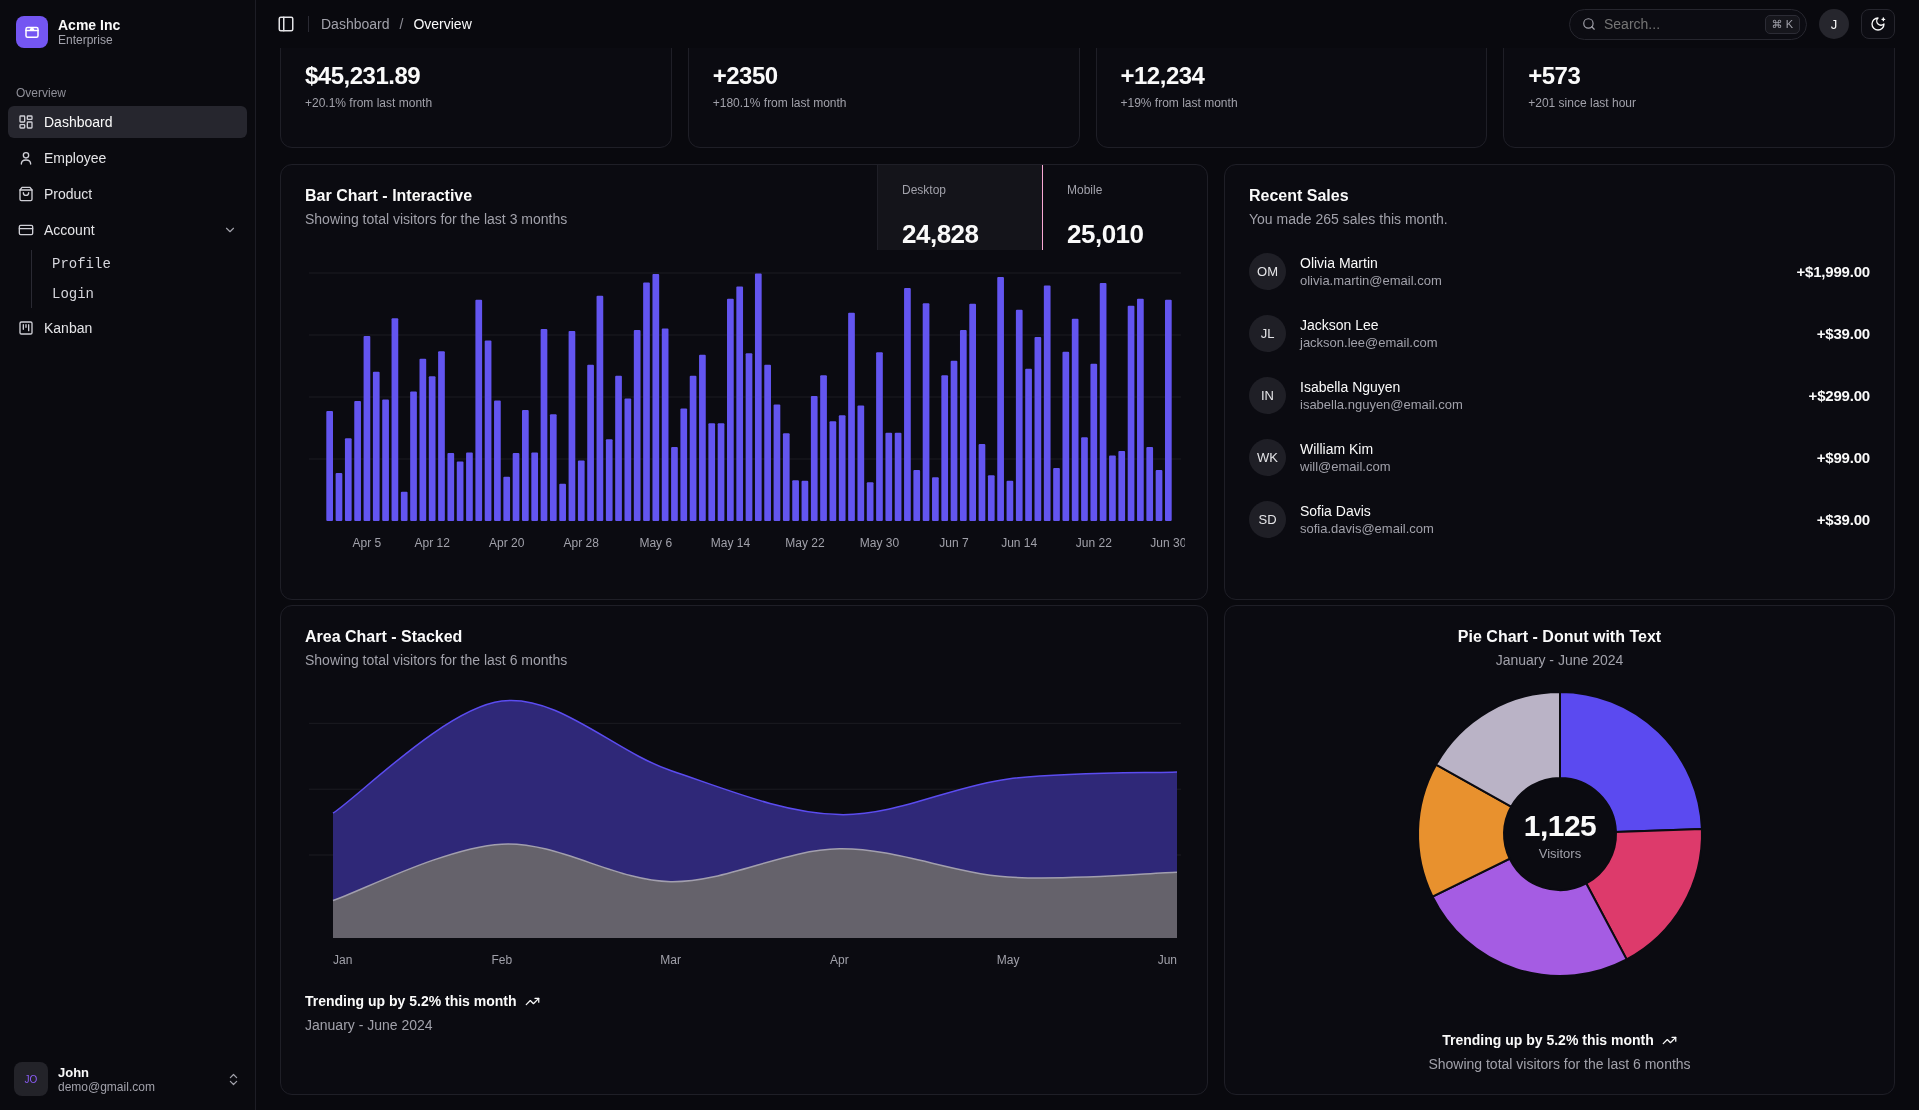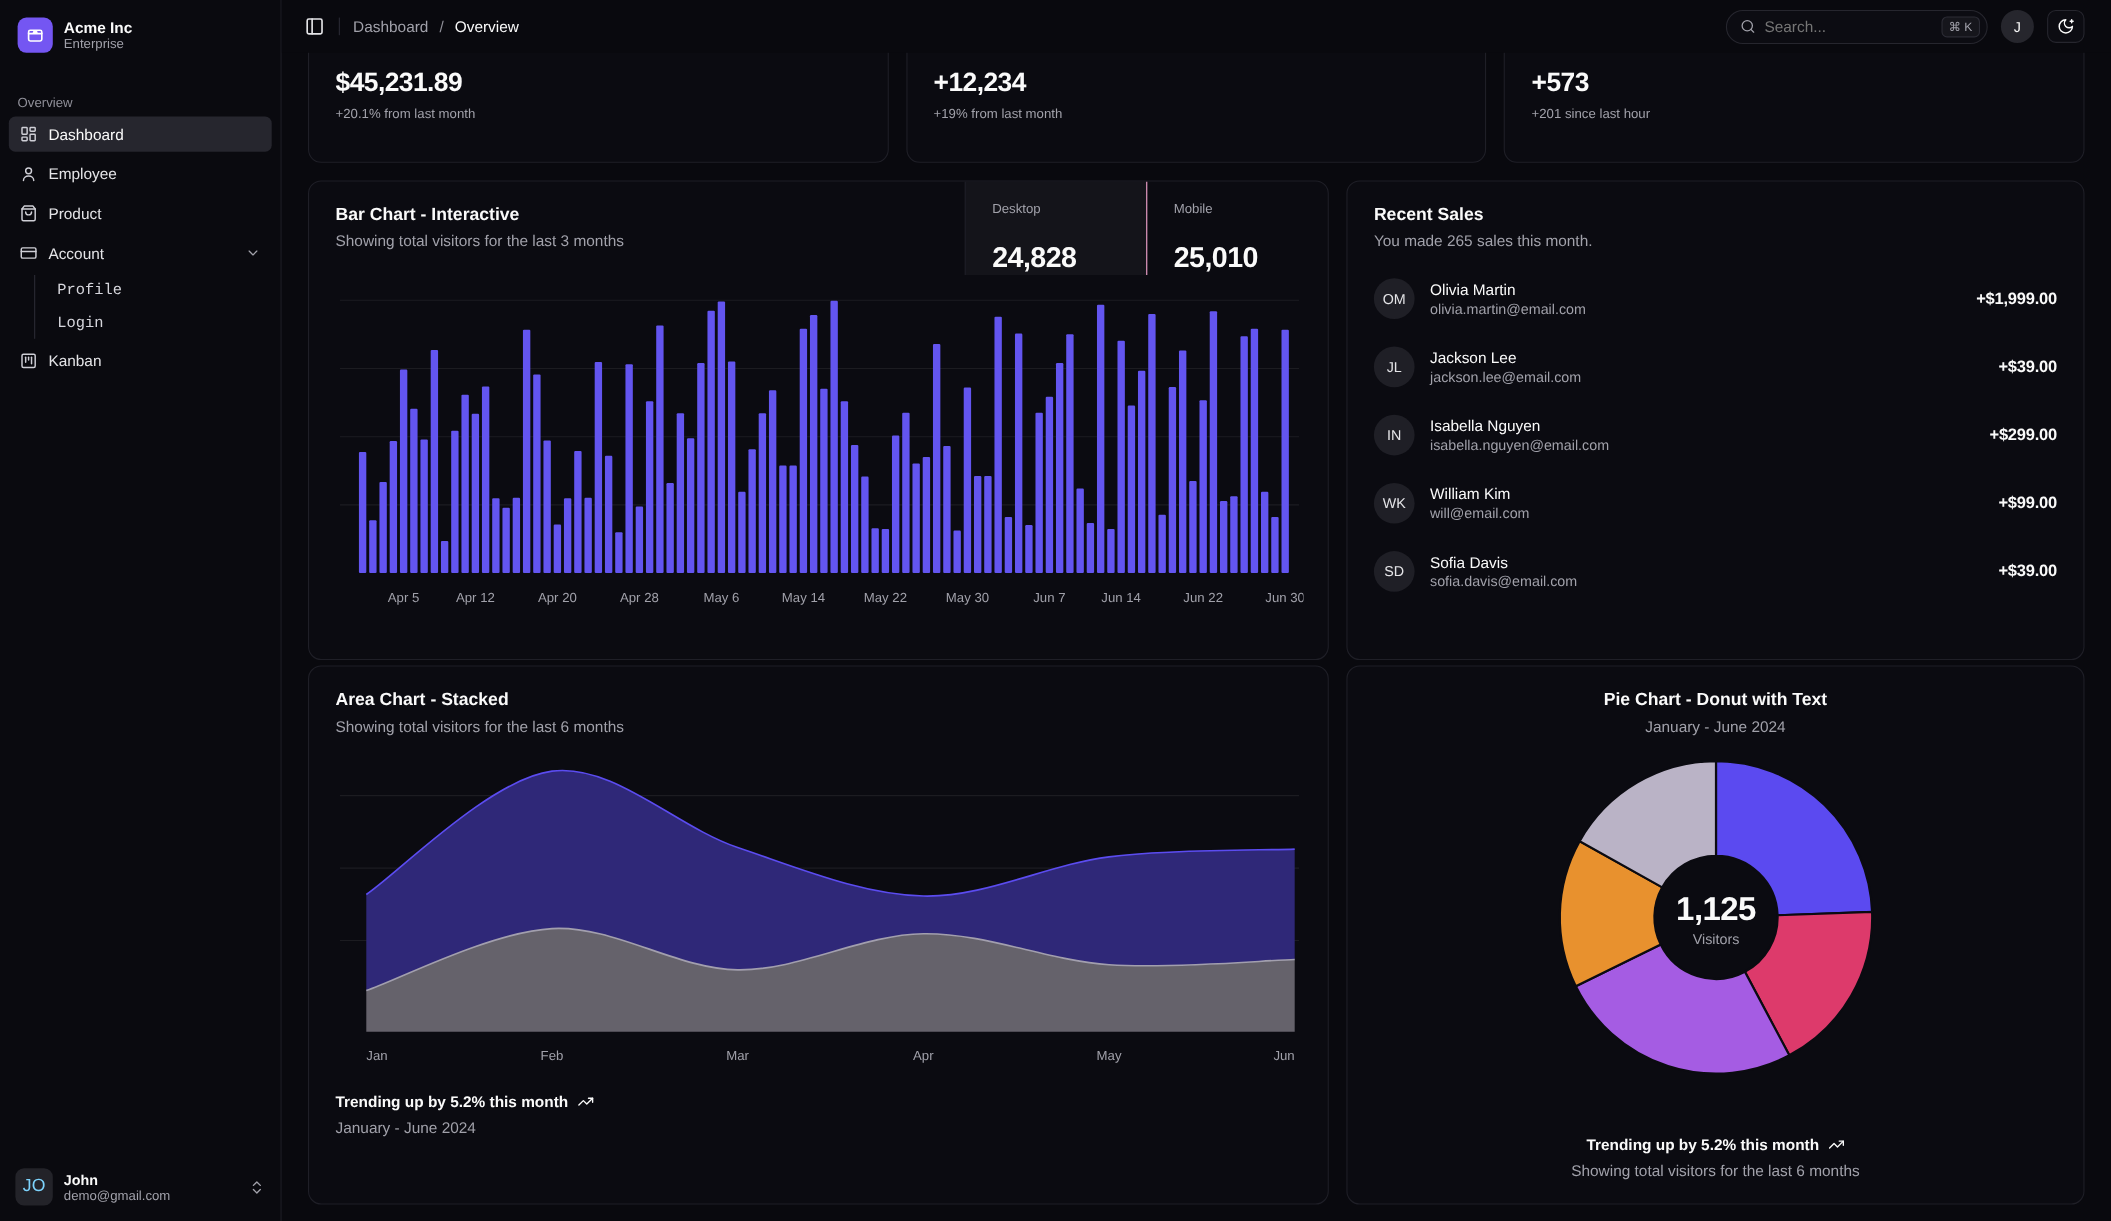--- a/index.html
+++ b/index.html
@@ -17,21 +17,21 @@
   .side-section { margin:22px 16px 6px; font-size:12px; color:#8f8f98; }
   .nav { padding:0 8px; }
   .nav-item { display:flex; align-items:center; gap:10px; height:32px; padding:0 10px; border-radius:6px; margin-bottom:4px; color:#e4e4e7; cursor:default; }
   .nav-item.active { background:#26262e; color:#fafafa; }
   .nav-item .chev { margin-left:auto; color:#a1a1aa; }
   .nav-icon { width:16px; height:16px; display:block; color:#cfcfd6; }
   .sub-wrap { margin:0 8px 4px 23px; border-left:1px solid #2a2a33; padding-left:12px; }
   .sub-item { display:flex; align-items:center; height:28px; padding:0 8px; border-radius:6px; color:#d6d6dc; margin-bottom:2px; font-size:14px;font-family:Liberation Mono, monospace; }
   .side-footer { margin-top:auto; padding:8px; }
   .user-row { display:flex; align-items:center; gap:10px; padding:6px; border-radius:8px; }
-  .user-avatar { width:34px; height:34px; border-radius:8px; background:#232329; color:#7dd3fc; font-size:16px; display:flex; align-items:center; justify-content:center; }
+  .user-avatar { width:34px; height:34px; border-radius:8px; background:#232329; color:#8b5cf6; font-size:10px; display:flex; align-items:center; justify-content:center; }
   .user-name { font-size:13px; font-weight:bold; line-height:15px; }
   .user-email { font-size:12px; color:#a1a1aa; line-height:14px; }
   .user-row .chev { margin-left:auto; color:#a1a1aa; }
 
   
   .main { flex:1; display:flex; flex-direction:column; height:1110px; overflow:hidden; }
   .topbar { height:48px; min-height:48px; display:flex; align-items:center; padding:0 24px 0 16px; background:#09090e; position:relative; z-index:5; }
   .icon-btn { width:28px; height:28px; border-radius:6px; display:flex; align-items:center; justify-content:center; color:#e4e4e7; }
   .tb-sep { width:1px; height:16px; background:#2a2a33; margin:0 12px 0 8px; }
   .crumb-muted { color:#a1a1aa; }
@@ -39,21 +39,21 @@
   .topbar-right { margin-left:auto; display:flex; align-items:center; gap:12px; }
   .search-pill { width:238px; height:31px; border:1px solid #26262e; border-radius:16px; background:#0c0c12; display:flex; align-items:center; gap:8px; padding:0 6px 0 12px; color:#a1a1aa; }
   .search-pill input { flex:1; background:transparent; border:none; outline:none; color:#a1a1aa; font-size:14px; font-family:"Liberation Sans", sans-serif; min-width:0; }
   .kbd { border:1px solid #2c2c35; background:#16161c; border-radius:5px; font-size:11px; color:#a1a1aa; padding:2px 6px; white-space:nowrap; }
   .tb-avatar { width:30px; height:30px; border-radius:50%; background:#26262d; display:flex; align-items:center; justify-content:center; font-size:13px; color:#fafafa; }
   .theme-btn { width:34px; height:30px; border:1px solid #26262e; border-radius:8px; display:flex; align-items:center; justify-content:center; color:#fafafa; background:#0c0c12; }
 
   .content { padding:0 24px; position:relative; z-index:1; }
   .card { background:#0b0b11; border:1px solid #1f1f27; border-radius:12px; }
 
-  .stats-row { display:grid; grid-template-columns:repeat(3,1fr); gap:16px; margin-top:-30px; }
+  .stats-row { display:grid; grid-template-columns:repeat(4,1fr); gap:16px; margin-top:-30px; }
   .stat-card { height:130px; padding:42px 24px 0; }
   .stat-value { font-size:24px; font-weight:bold; letter-spacing:-0.5px; line-height:30px; }
   .stat-change { font-size:12px; color:#a1a1aa; margin-top:5px; }
 
   .row2 { display:grid; grid-template-columns:928px 671px; gap:16px; margin-top:16px; }
   .row3 { display:grid; grid-template-columns:928px 671px; gap:16px; margin-top:5px; }
 
   .barcard { height:436px; display:flex; flex-direction:column; overflow:hidden; }
   .barcard-header { display:flex; border-bottom:1px solid transparent; }
   .barcard-titles { flex:1; padding:22px 24px; }
@@ -214,20 +214,24 @@
         </div>
       </div>
     </header>
 
     <div class="content">
 
       <div class="stats-row">
         <div class="card stat-card">
           <div class="stat-value">$45,231.89</div>
           <div class="stat-change">+20.1% from last month</div>
+        </div>
+        <div class="card stat-card">
+          <div class="stat-value">+2350</div>
+          <div class="stat-change">+180.1% from last month</div>
         </div>
         <div class="card stat-card">
           <div class="stat-value">+12,234</div>
           <div class="stat-change">+19% from last month</div>
         </div>
         <div class="card stat-card">
           <div class="stat-value">+573</div>
           <div class="stat-change">+201 since last hour</div>
         </div>
       </div>

